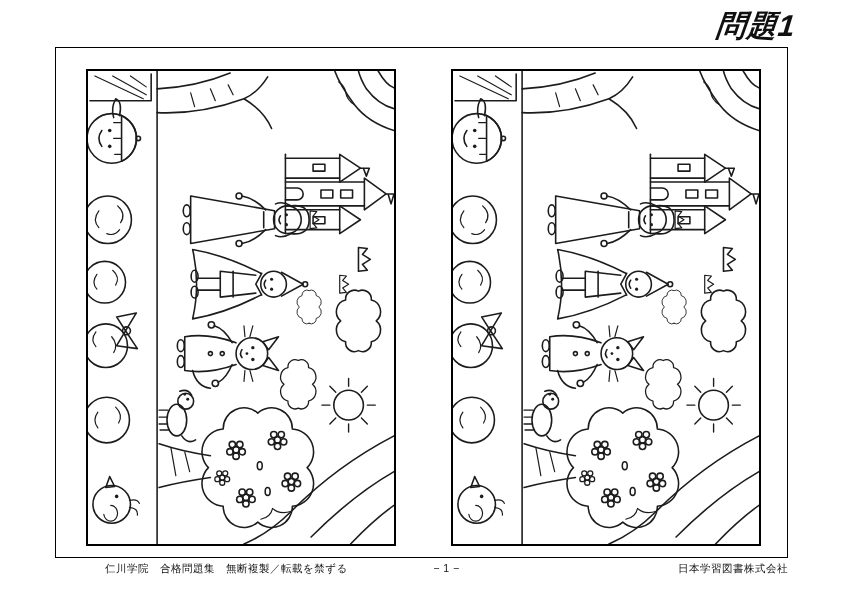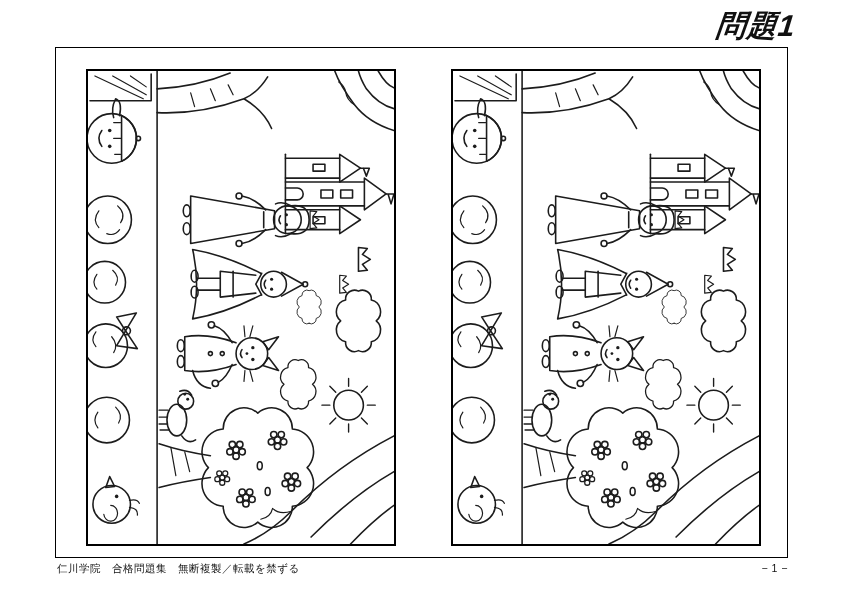--- a/index.html
+++ b/index.html
@@ -9,21 +9,21 @@
          font-style:italic;transform:skewX(-6deg);letter-spacing:1px;white-space:nowrap;}
   .frame{position:absolute;left:55px;top:47px;width:733px;height:511px;
          border:1.6px solid #000;box-sizing:border-box;background:#fff;}
   .panel{position:absolute;top:21px;width:310px;height:477px;border:2px solid #000;
          box-sizing:border-box;background:#fff;}
   .panel-left{left:30px;}
   .panel-right{left:395px;}
   .panel svg{display:block;width:100%;height:100%;}
   .footer{position:absolute;left:57px;right:54px;top:562px;display:flex;
           align-items:baseline;font-size:10.5px;letter-spacing:.5px;}
-  .footer .fl{flex:1;text-align:left;}
+  .footer .fl{flex:1;text-align:left;margin-left:48px;}
   .footer .fc{flex:0 0 auto;text-align:center;}
   .footer .fr{flex:1;text-align:right;}
   .defs{position:absolute;width:0;height:0;overflow:hidden;}
 </style>
 </head>
 <body>
 
 <div class="sheet">
 
   <svg class="defs" aria-hidden="true">
@@ -212,15 +212,16 @@
     <div class="panel panel-right">
       <svg viewBox="0 0 310 477" preserveAspectRatio="none" role="img">
         <use href="#scene"></use>
       </svg>
     </div>
   </div>
 
   <div class="footer">
     <span class="fl">仁川学院　合格問題集　無断複製／転載を禁ずる</span>
     <span class="fc">− 1 −</span>
+    <span class="fr">日本学習図書株式会社</span>
   </div>
 
 </div>
 
 </body></html>

